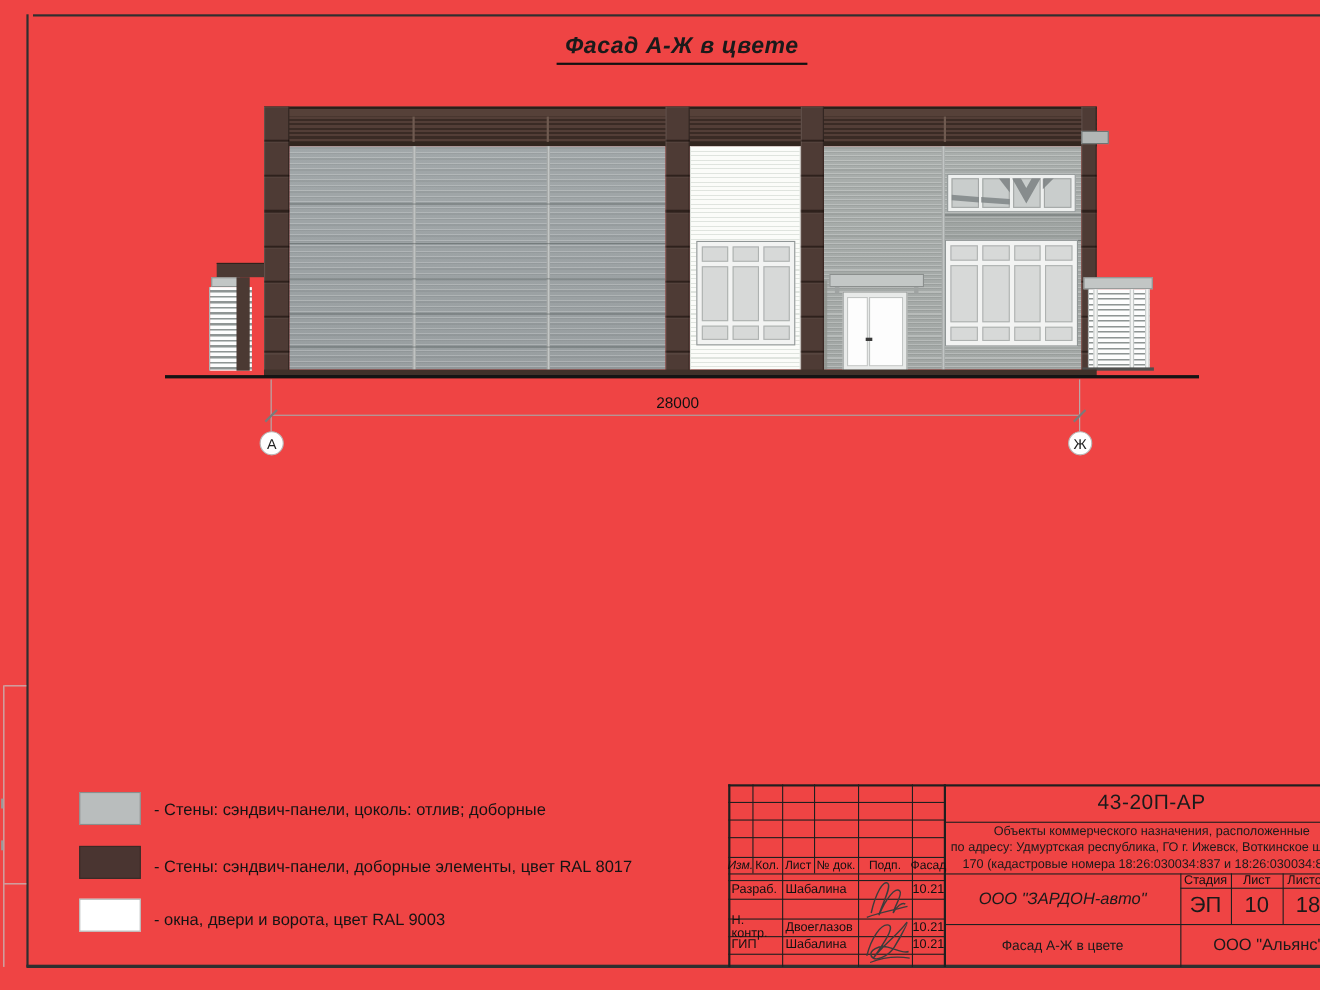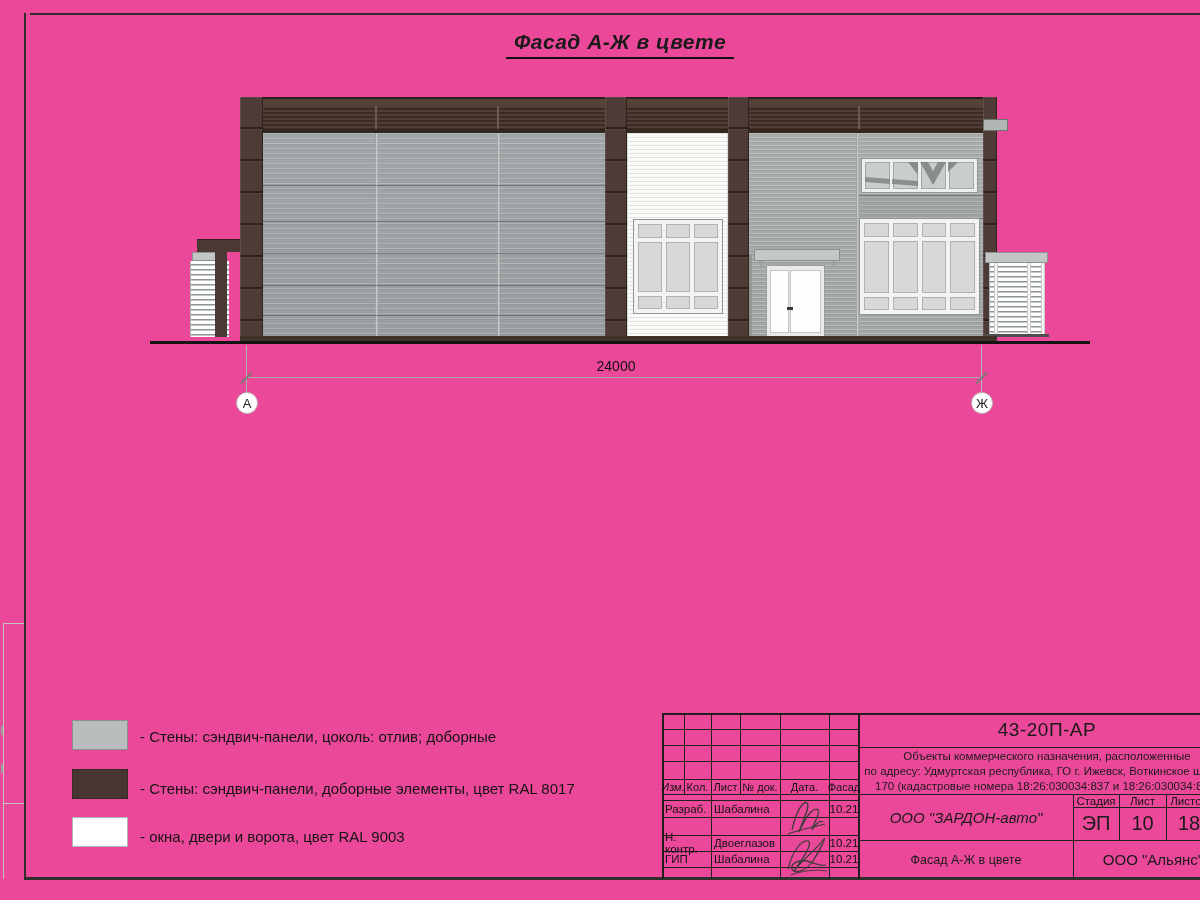--- a/index.html
+++ b/index.html
@@ -1,17 +1,17 @@
 <!DOCTYPE html>
 <html><head>
 <meta charset="utf-8">
 <style>
   html,body{margin:0;padding:0;background:#ffffff;}
   #page{
-    position:relative;width:1200px;height:900px;background:#ec4899;overflow:hidden;
+    position:relative;width:1200px;height:900px;background:#ef4444;overflow:hidden;
     font-family:"Liberation Sans", sans-serif;color:#1a1a1a;
   }
   .abs{position:absolute;}
   .flexc{display:flex;align-items:center;justify-content:center;}
 
   
   .frame-line{background:#2f2f2f;}
   .margin-line{background:#c4c4c4;}
   .margin-mark{background:#9a9a9a;}
 
@@ -220,21 +220,21 @@
     <div class="abs" style="left:984px;top:334px;width:65px;height:3px;background:#4f4f4d;"></div>
 
     <div class="abs base-strip" style="left:240px;top:336px;width:757px;height:6px;"></div>
     <div class="abs ground" style="left:150px;top:341px;width:940px;height:3px;"></div>
 
     <div class="abs ext-line" style="left:246px;top:345px;width:1px;height:47px;"></div>
     <div class="abs ext-line" style="left:981px;top:345px;width:1px;height:47px;"></div>
     <div class="abs dim-line" style="left:246px;top:377px;width:736px;height:1px;"></div>
     <div class="abs dim-tick" style="left:239px;top:377px;width:15px;height:2px;"></div>
     <div class="abs dim-tick" style="left:974px;top:377px;width:15px;height:2px;"></div>
-    <div class="abs flexc dim-text" style="left:546px;top:358px;width:140px;height:16px;">24000</div>
+    <div class="abs flexc dim-text" style="left:546px;top:358px;width:140px;height:16px;">28000</div>
     <div class="abs flexc axis-circle" style="left:236px;top:392px;width:20px;height:20px;">А</div>
     <div class="abs flexc axis-circle" style="left:971px;top:392px;width:20px;height:20px;">Ж</div>
   </div>
 
   <div>
     <div class="abs swatch sw-gray" style="left:72px;top:720px;width:56px;height:30px;"></div>
     <div class="abs legend-text" style="left:140px;top:727px;width:380px;">
       <div>- Стены: сэндвич-панели, цоколь: отлив; доборные</div>
     </div>
     <div class="abs swatch sw-brown" style="left:72px;top:769px;width:56px;height:30px;"></div>
@@ -270,21 +270,21 @@
     <div class="abs tb-line" style="left:859px;top:840px;width:341px;height:1px;"></div>
     <div class="abs tb-line" style="left:1073px;top:794px;width:1px;height:85px;"></div>
     <div class="abs tb-line" style="left:1119px;top:794px;width:1px;height:46px;"></div>
     <div class="abs tb-line" style="left:1166px;top:794px;width:1px;height:46px;"></div>
     <div class="abs tb-line" style="left:1073px;top:807px;width:127px;height:1px;"></div>
 
     <div class="abs tb-center tb-small" style="left:662px;top:779px;width:22px;height:15px;font-style:italic;">Изм.</div>
     <div class="abs tb-center tb-small" style="left:684px;top:779px;width:27px;height:15px;">Кол.</div>
     <div class="abs tb-center tb-small" style="left:711px;top:779px;width:29px;height:15px;">Лист</div>
     <div class="abs tb-center tb-small" style="left:740px;top:779px;width:40px;height:15px;">№ док.</div>
-    <div class="abs tb-center tb-small" style="left:780px;top:779px;width:49px;height:15px;">Дата.</div>
+    <div class="abs tb-center tb-small" style="left:780px;top:779px;width:49px;height:15px;">Подп.</div>
     <div class="abs tb-center tb-small" style="left:829px;top:779px;width:30px;height:15px;">Фасад</div>
 
     <div class="abs tb-cell tb-text" style="left:665px;top:800px;width:45px;height:17px;">Разраб.</div>
     <div class="abs tb-cell tb-text" style="left:714px;top:800px;width:65px;height:17px;">Шабалина</div>
     <div class="abs tb-center tb-text" style="left:829px;top:800px;width:30px;height:17px;">10.21</div>
     <div class="abs tb-cell tb-text" style="left:665px;top:835px;width:47px;height:16px;">Н. контр.</div>
     <div class="abs tb-cell tb-text" style="left:714px;top:835px;width:65px;height:16px;">Двоеглазов</div>
     <div class="abs tb-center tb-text" style="left:829px;top:836px;width:30px;height:14px;">10.21</div>
     <div class="abs tb-cell tb-text" style="left:665px;top:851px;width:45px;height:16px;">ГИП</div>
     <div class="abs tb-cell tb-text" style="left:714px;top:851px;width:65px;height:16px;">Шабалина</div>

